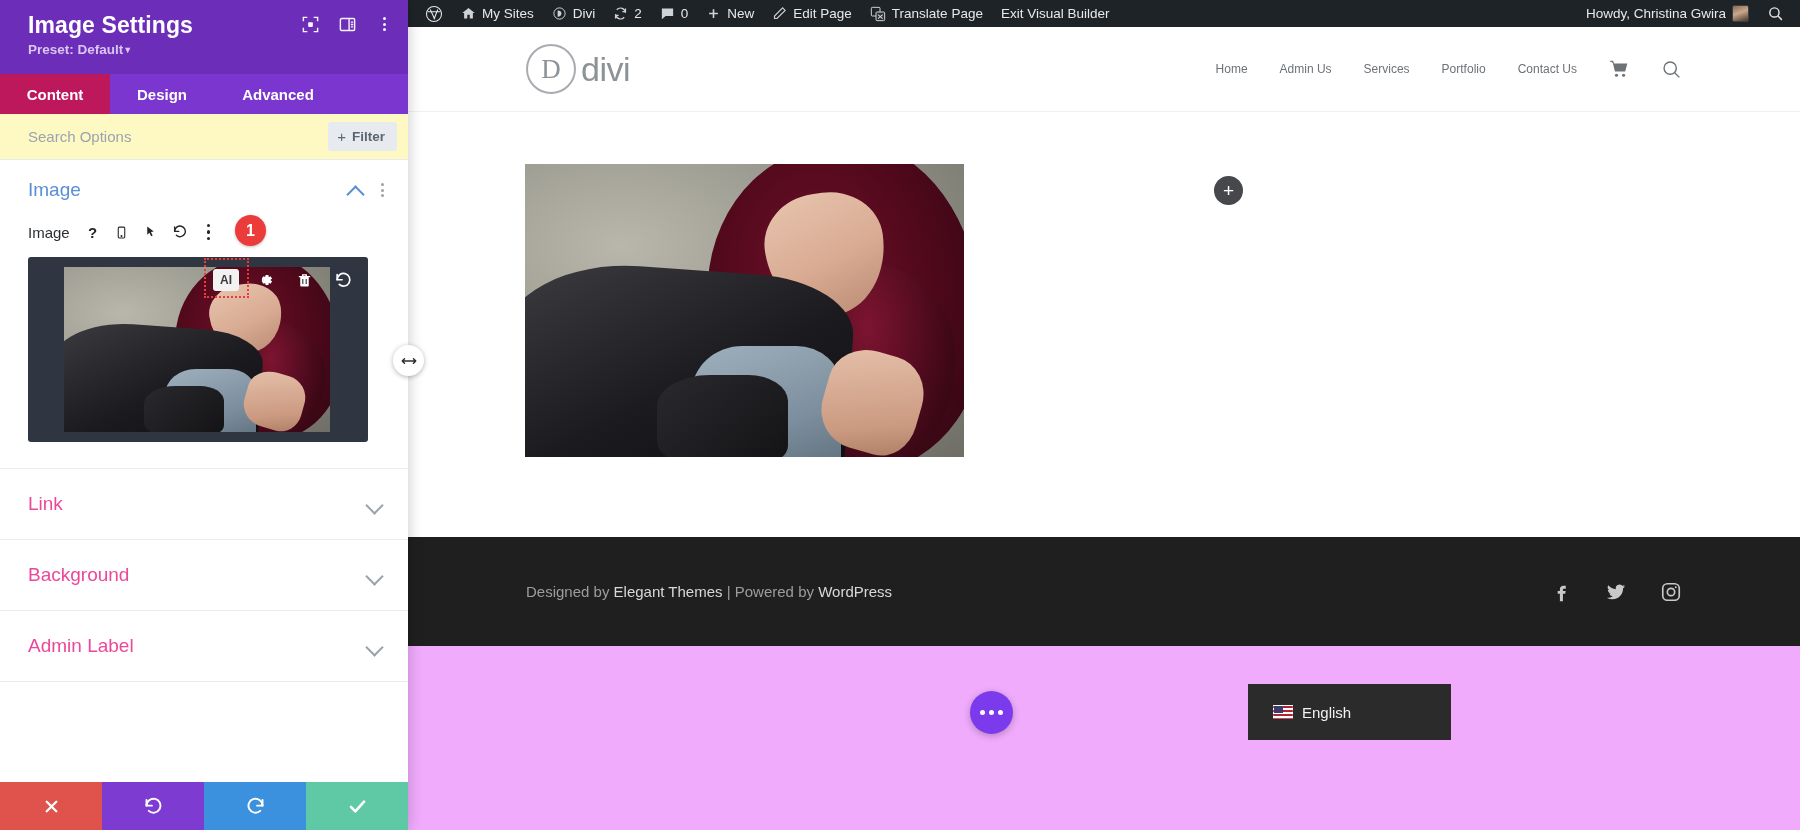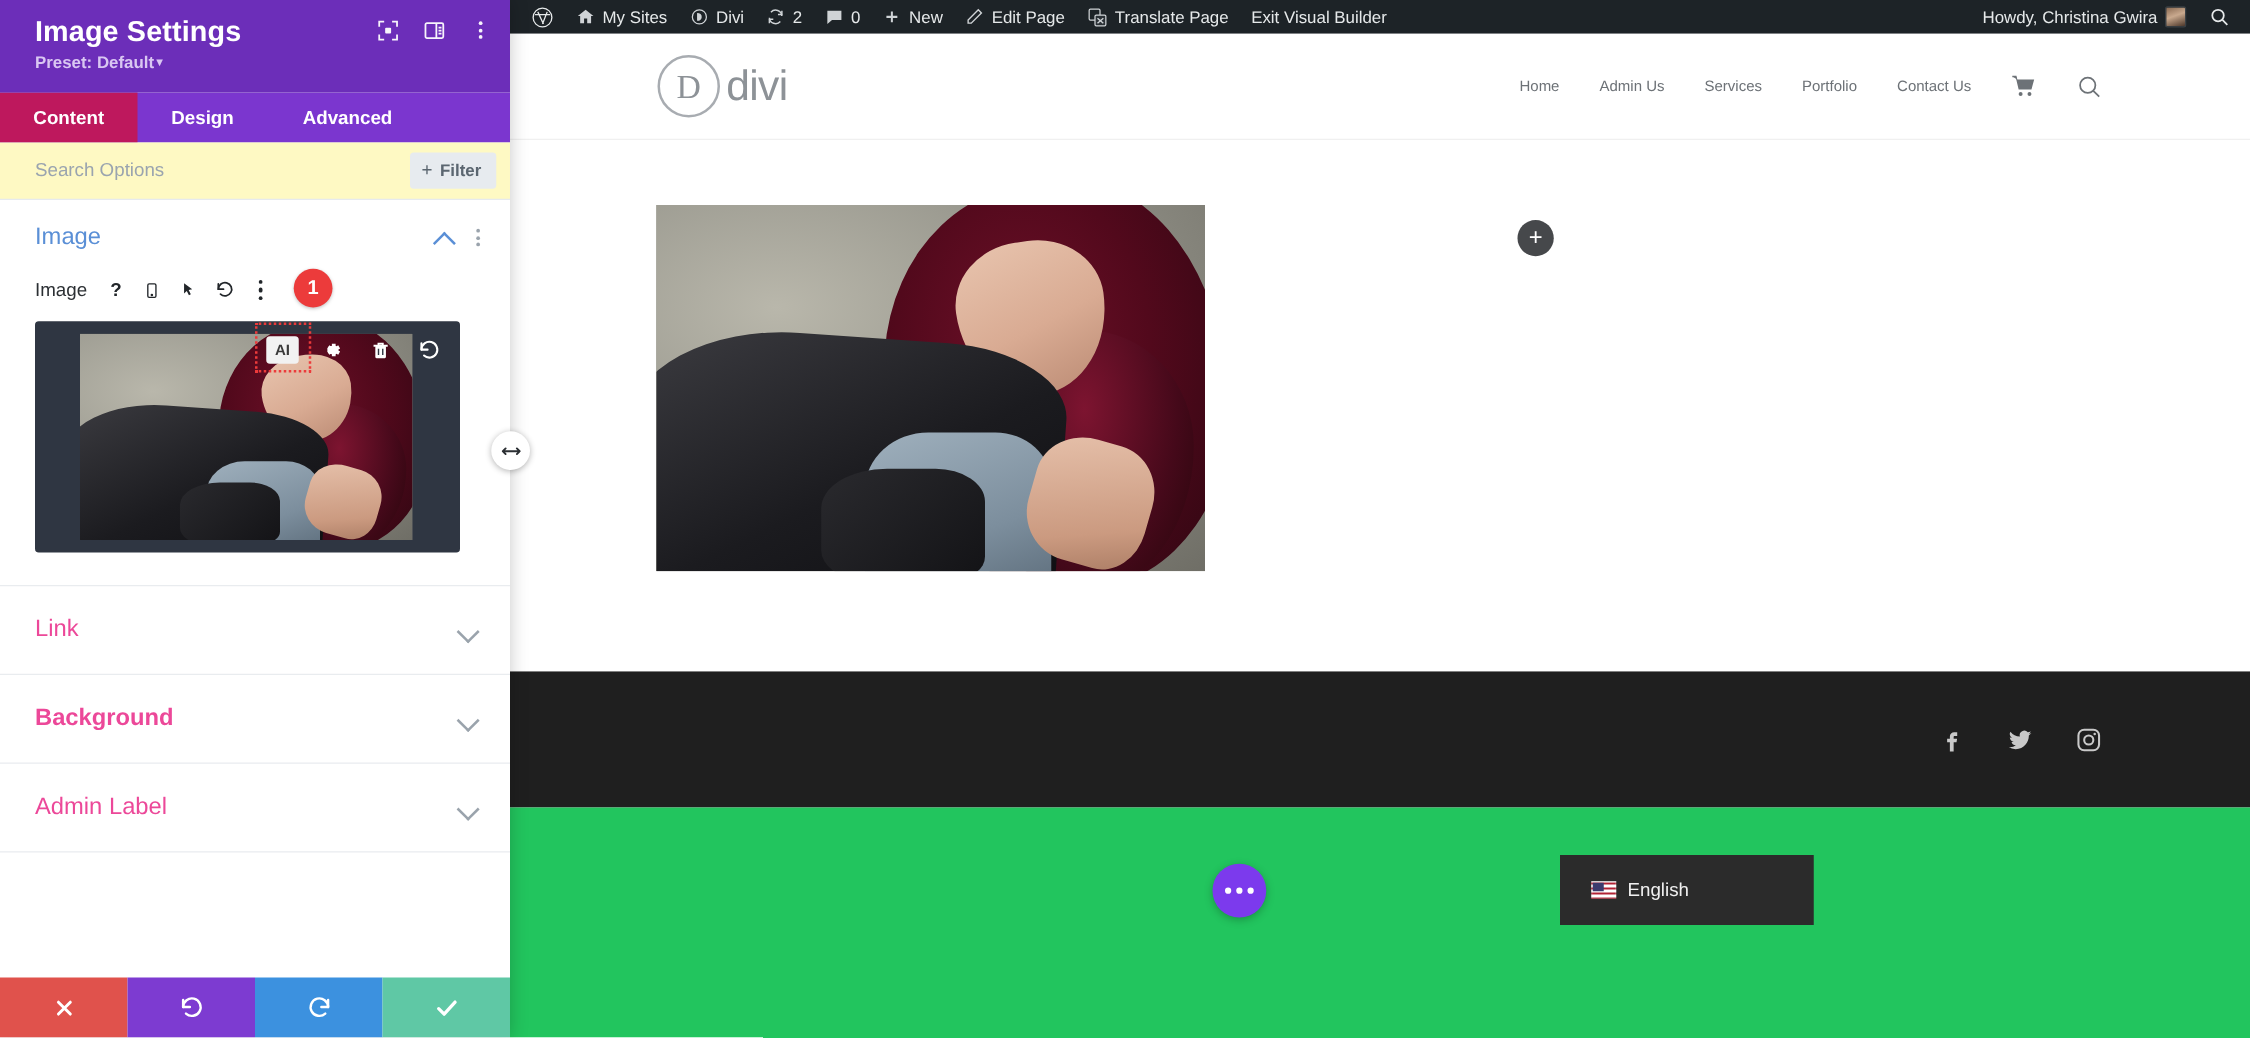--- a/index.html
+++ b/index.html
@@ -242,21 +242,21 @@
   .site-footer {
     height: 109px; background: #1f1f1f;
     display: flex; align-items: center;
     padding: 0 118px;
   }
   .footer-text { color: #9d9d9d; font-size: 15px; }
   .footer-text b { color: #d8d8d8; font-weight: normal; }
   .social { margin-left: auto; display: flex; align-items: center; gap: 33px; color: #c9c9c9; }
   .social span { cursor: pointer; display: flex; }
 
-  .below-footer { height: 184px; background: #22c55e; position: relative; }
+  .below-footer { height: 184px; background: #f0abfc; position: relative; }
   .fab {
     position: absolute; left: 562px; top: 45px;
     width: 43px; height: 43px; border-radius: 50%;
     background: #7C3AED; color: #fff;
     display: flex; align-items: center; justify-content: center;
     cursor: pointer; box-shadow: 0 2px 7px rgba(0,0,0,.25);
   }
   .fab .dots-h { display: flex; gap: 4px; }
   .fab .dots-h i { width: 5px; height: 5px; border-radius: 50%; background: #fff; display:block; }
 
@@ -464,20 +464,23 @@
             <div class="jacket"></div>
             <div class="shirt"></div>
           <div class="arm"></div>
             <div class="hand"></div>
         </div>
       </div>
       <div class="plus-btn">+</div>
     </div>
 
     <div class="site-footer">
+      <div class="footer-text">
+        <span>Designed by </span><b>Elegant Themes</b><span> | Powered by </span><b>WordPress</b>
+      </div>
       <div class="social">
         <span>
           <svg width="22" height="22" viewBox="0 0 24 24" fill="#c9c9c9">
             <path d="M14.6 8.4h2.6V5.2h-2.6c-2.2 0-3.8 1.6-3.8 3.8v1.8H8.4v3.2h2.4V22h3.3v-8h2.5l.5-3.2h-3V9.2c0-.5.3-.8.5-.8z"></path>
           </svg>
         </span>
         <span>
           <svg width="22" height="22" viewBox="0 0 24 24" fill="#c9c9c9">
             <path d="M22 5.9c-.7.3-1.5.5-2.3.6.8-.5 1.4-1.3 1.7-2.2-.8.5-1.7.8-2.6 1a4 4 0 0 0-6.9 3.7A11.5 11.5 0 0 1 3.6 4.7a4 4 0 0 0 1.3 5.4c-.6 0-1.2-.2-1.8-.5 0 2 1.4 3.6 3.3 4-.6.2-1.2.2-1.8.1a4 4 0 0 0 3.8 2.8A8.1 8.1 0 0 1 2 18.2 11.4 11.4 0 0 0 8.2 20c7.4 0 11.5-6.2 11.5-11.5v-.5c.8-.6 1.5-1.3 2.3-2.1z"></path>
           </svg>
@@ -639,21 +642,21 @@
       </div>
 
       <div class="divider"></div>
 
       <div class="sec-head sec-closed" style="padding-top:24px;padding-bottom:24px;">
         <span class="sec-title">Link</span>
         <span class="chev"></span>
       </div>
       <div class="divider"></div>
 
-      <div class="sec-head sec-closed" style="padding-top:24px;padding-bottom:24px;font-weight:bold;">
+      <div class="sec-head sec-closed" style="padding-top:24px;padding-bottom:24px;">
         <span class="sec-title">Background</span>
         <span class="chev"></span>
       </div>
       <div class="divider"></div>
 
       <div class="sec-head sec-closed" style="padding-top:24px;padding-bottom:24px;">
         <span class="sec-title">Admin Label</span>
         <span class="chev"></span>
       </div>
       <div class="divider"></div>

